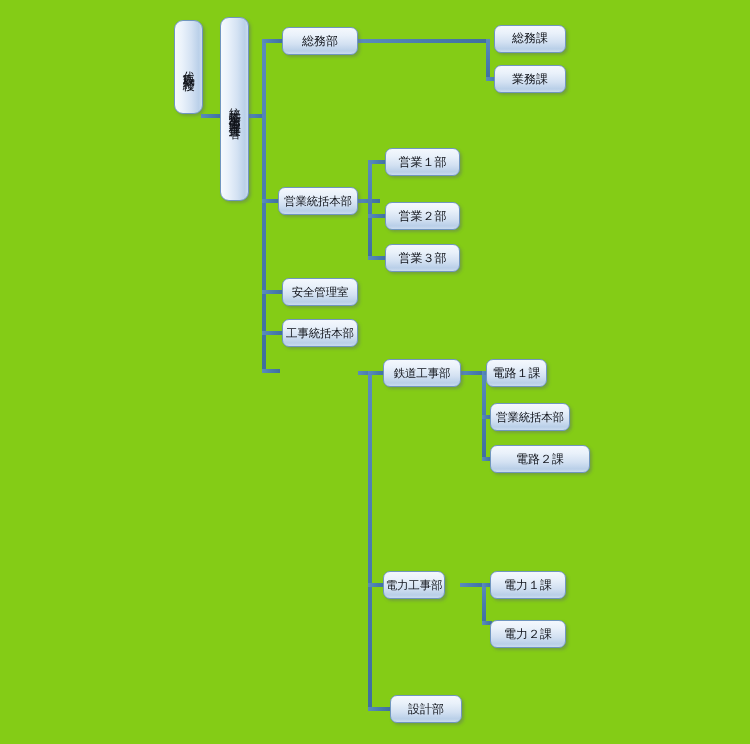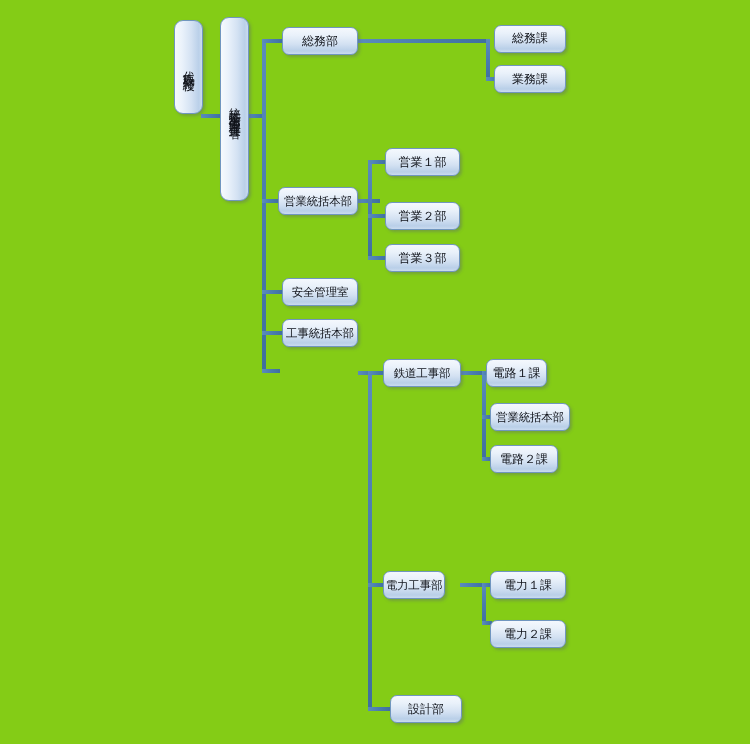--- a/index.html
+++ b/index.html
@@ -179,21 +179,21 @@
   </div>
 
   <div class="node" style="left:486px; top:359px; width:61px; height:28px;">
     <span class="lbl">電路１課</span>
   </div>
 
   <div class="node tight" style="left:490px; top:403px; width:80px; height:28px;">
     <span class="lbl">営業統括本部</span>
   </div>
 
-  <div class="node" style="left:490px; top:445px; width:68px; height:28px;text-align:center;">
+  <div class="node" style="left:490px; top:445px; width:100px; height:28px;text-align:center;">
     <span class="lbl">電路２課</span>
   </div>
 
   <div class="node" style="left:490px; top:571px; width:76px; height:28px;">
     <span class="lbl">電力１課</span>
   </div>
 
   <div class="node" style="left:490px; top:609px; width:76px; height:28px;margin-top:11px;">
     <span class="lbl">電力２課</span>
   </div>

